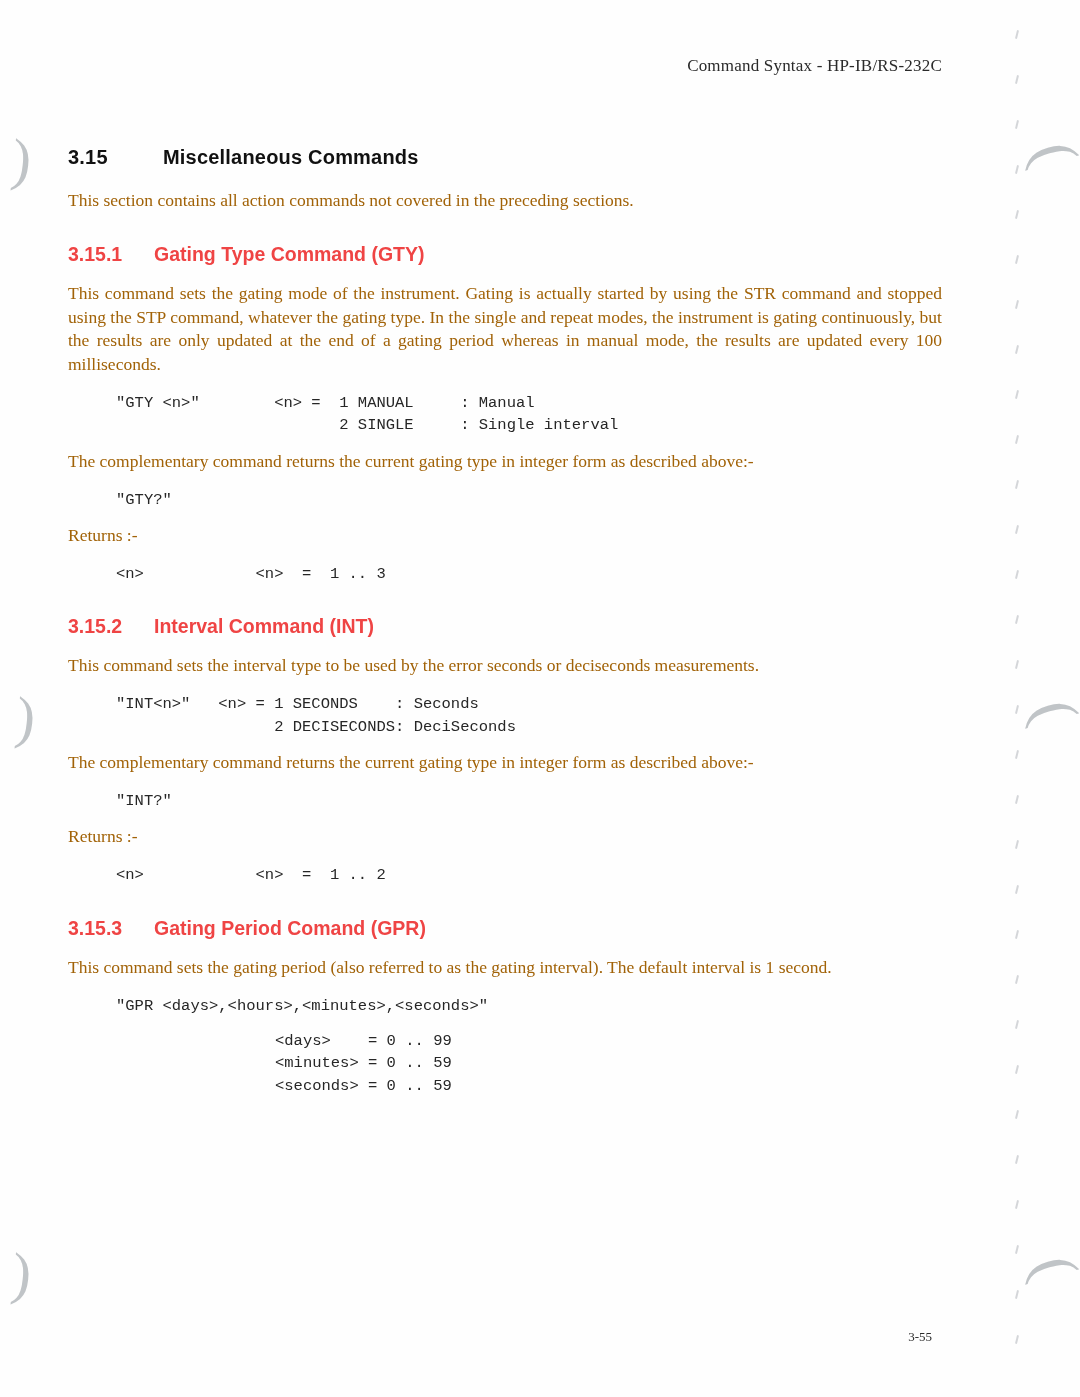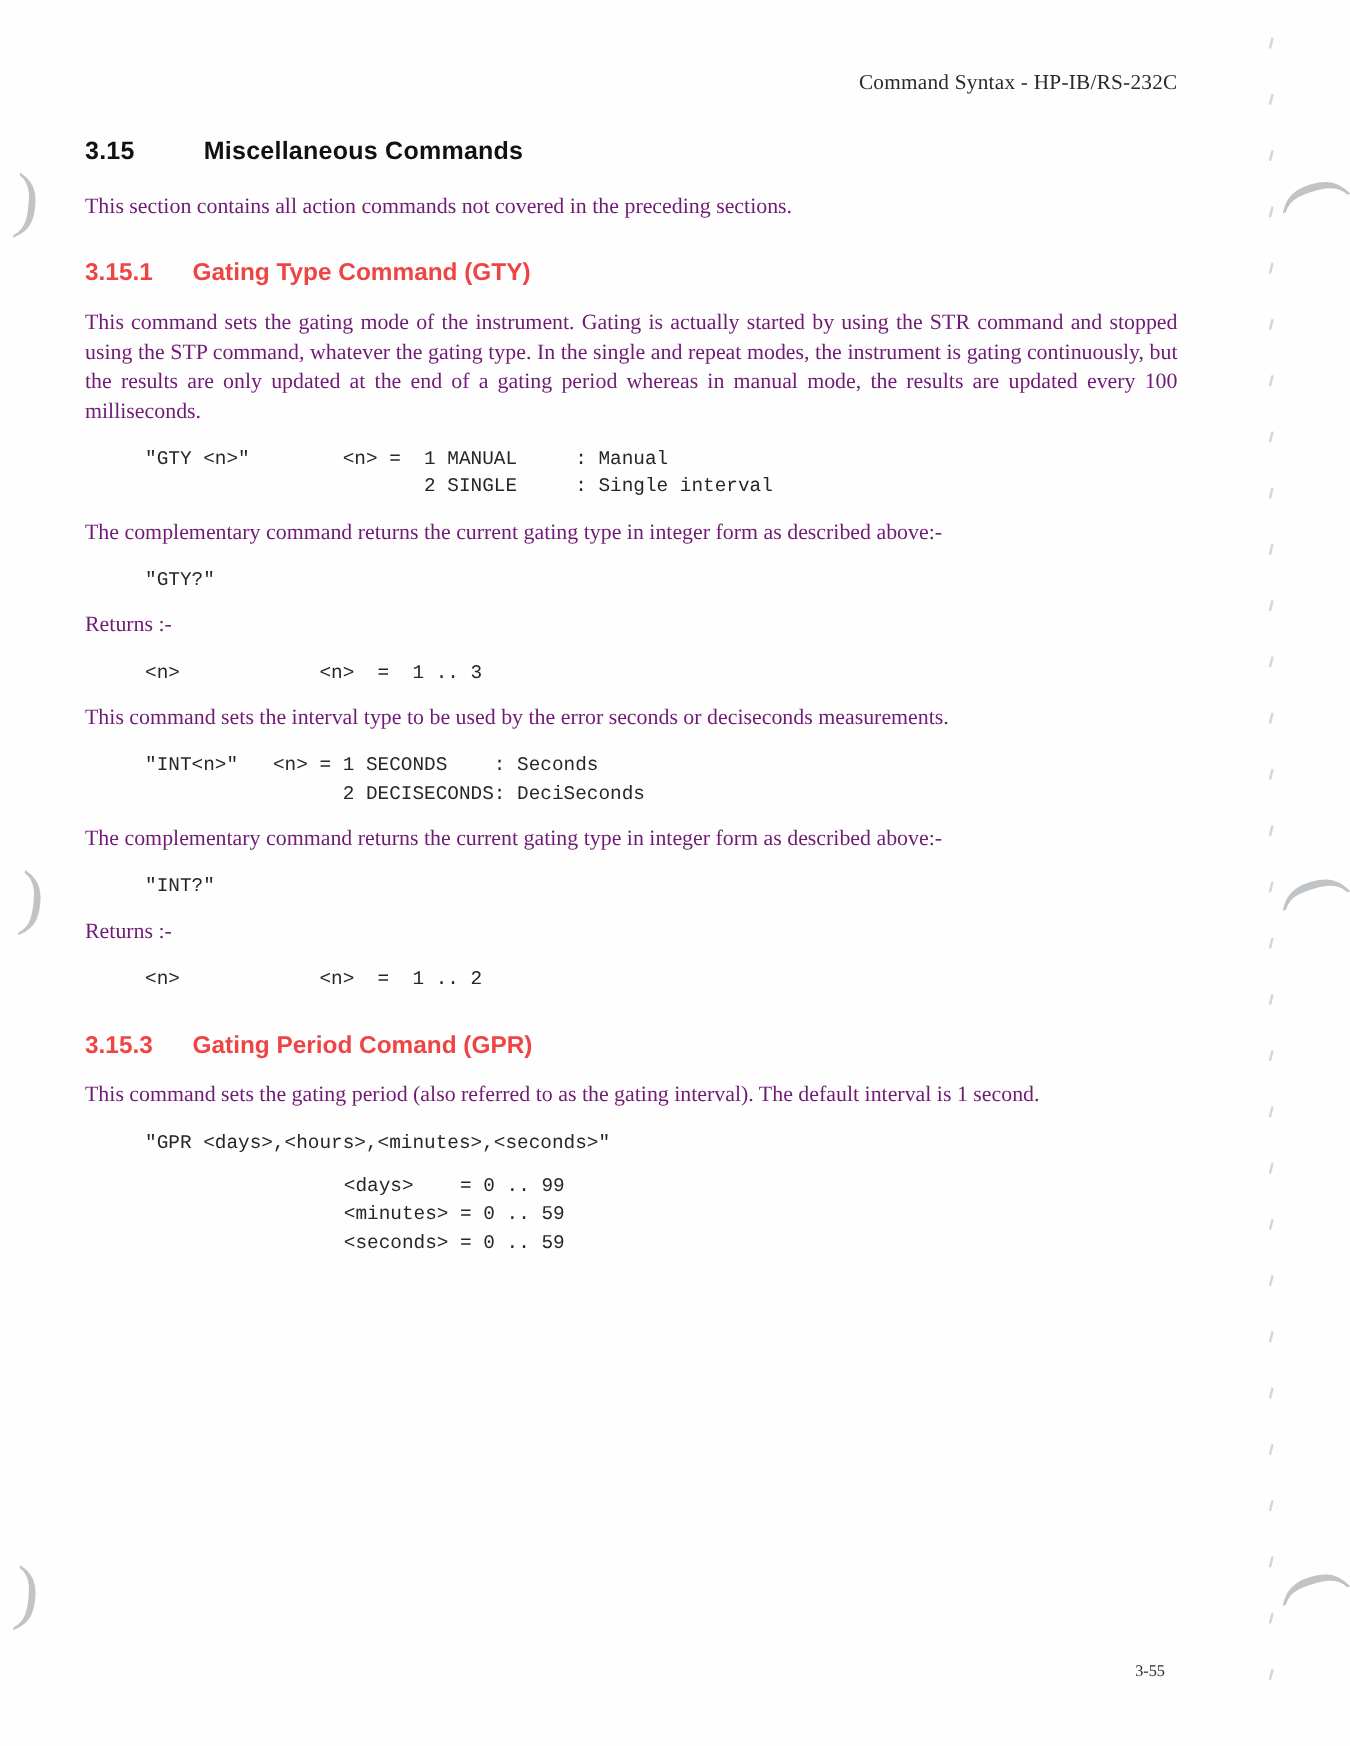--- a/index.html
+++ b/index.html
@@ -11,21 +11,21 @@
     color:#1e1e1e;
   }
   .page {
     position:absolute; inset:0;
     padding:56px 138px 0 68px;
   }
   .header-line {
     text-align:right;
     font-size:17px;
     color:#2a2a2a;
-    margin-bottom:34px;
+    margin-bottom:70px;
     letter-spacing:.2px;
   }
   h1 {
     display:flex;
     font-family:"Liberation Sans", sans-serif;
     font-weight:bold;
     font-size:20px;
     color:#111;
     margin:0 0 20px 0;
     letter-spacing:.2px;
@@ -38,21 +38,21 @@
     font-size:19.5px;
     color:#ef4444;
     margin:30px 0 16px 0;
   }
   h2 .num { width:86px; flex:0 0 auto; }
   p {
     font-size:17.5px;
     line-height:1.36;
     text-align:justify;
     margin:0 0 15px 0;
-    color:#701a75;
+    color:#a16207;
   }
   .code {
     font-family:"Liberation Mono", "DejaVu Sans Mono", monospace;
     font-size:15.5px;
     line-height:1.45;
     color:#262626;
     margin:10px 0 13px 48px;
   }
   .code > div { white-space:pre; }
   .indent2 { margin-left:207px; }
@@ -119,20 +119,24 @@
   </div>
   <p>The complementary command returns the current gating type in integer form as described above:-</p>
   <div class="code">
     <div>"GTY?"</div>
   </div>
   <p>Returns :-</p>
   <div class="code">
     <div>&lt;n&gt;            &lt;n&gt;  =  1 .. 3</div>
   </div>
 
+  <h2>
+    <span class="num">3.15.2</span>
+    <span>Interval Command (INT)</span>
+  </h2>
   <p>This command sets the interval type to be used by the error seconds or deciseconds measurements.</p>
   <div class="code">
     <div>"INT&lt;n&gt;"   &lt;n&gt; = 1 SECONDS    : Seconds</div>
     <div>                 2 DECISECONDS: DeciSeconds</div>
   </div>
   <p>The complementary command returns the current gating type in integer form as described above:-</p>
   <div class="code">
     <div>"INT?"</div>
   </div>
   <p>Returns :-</p>

